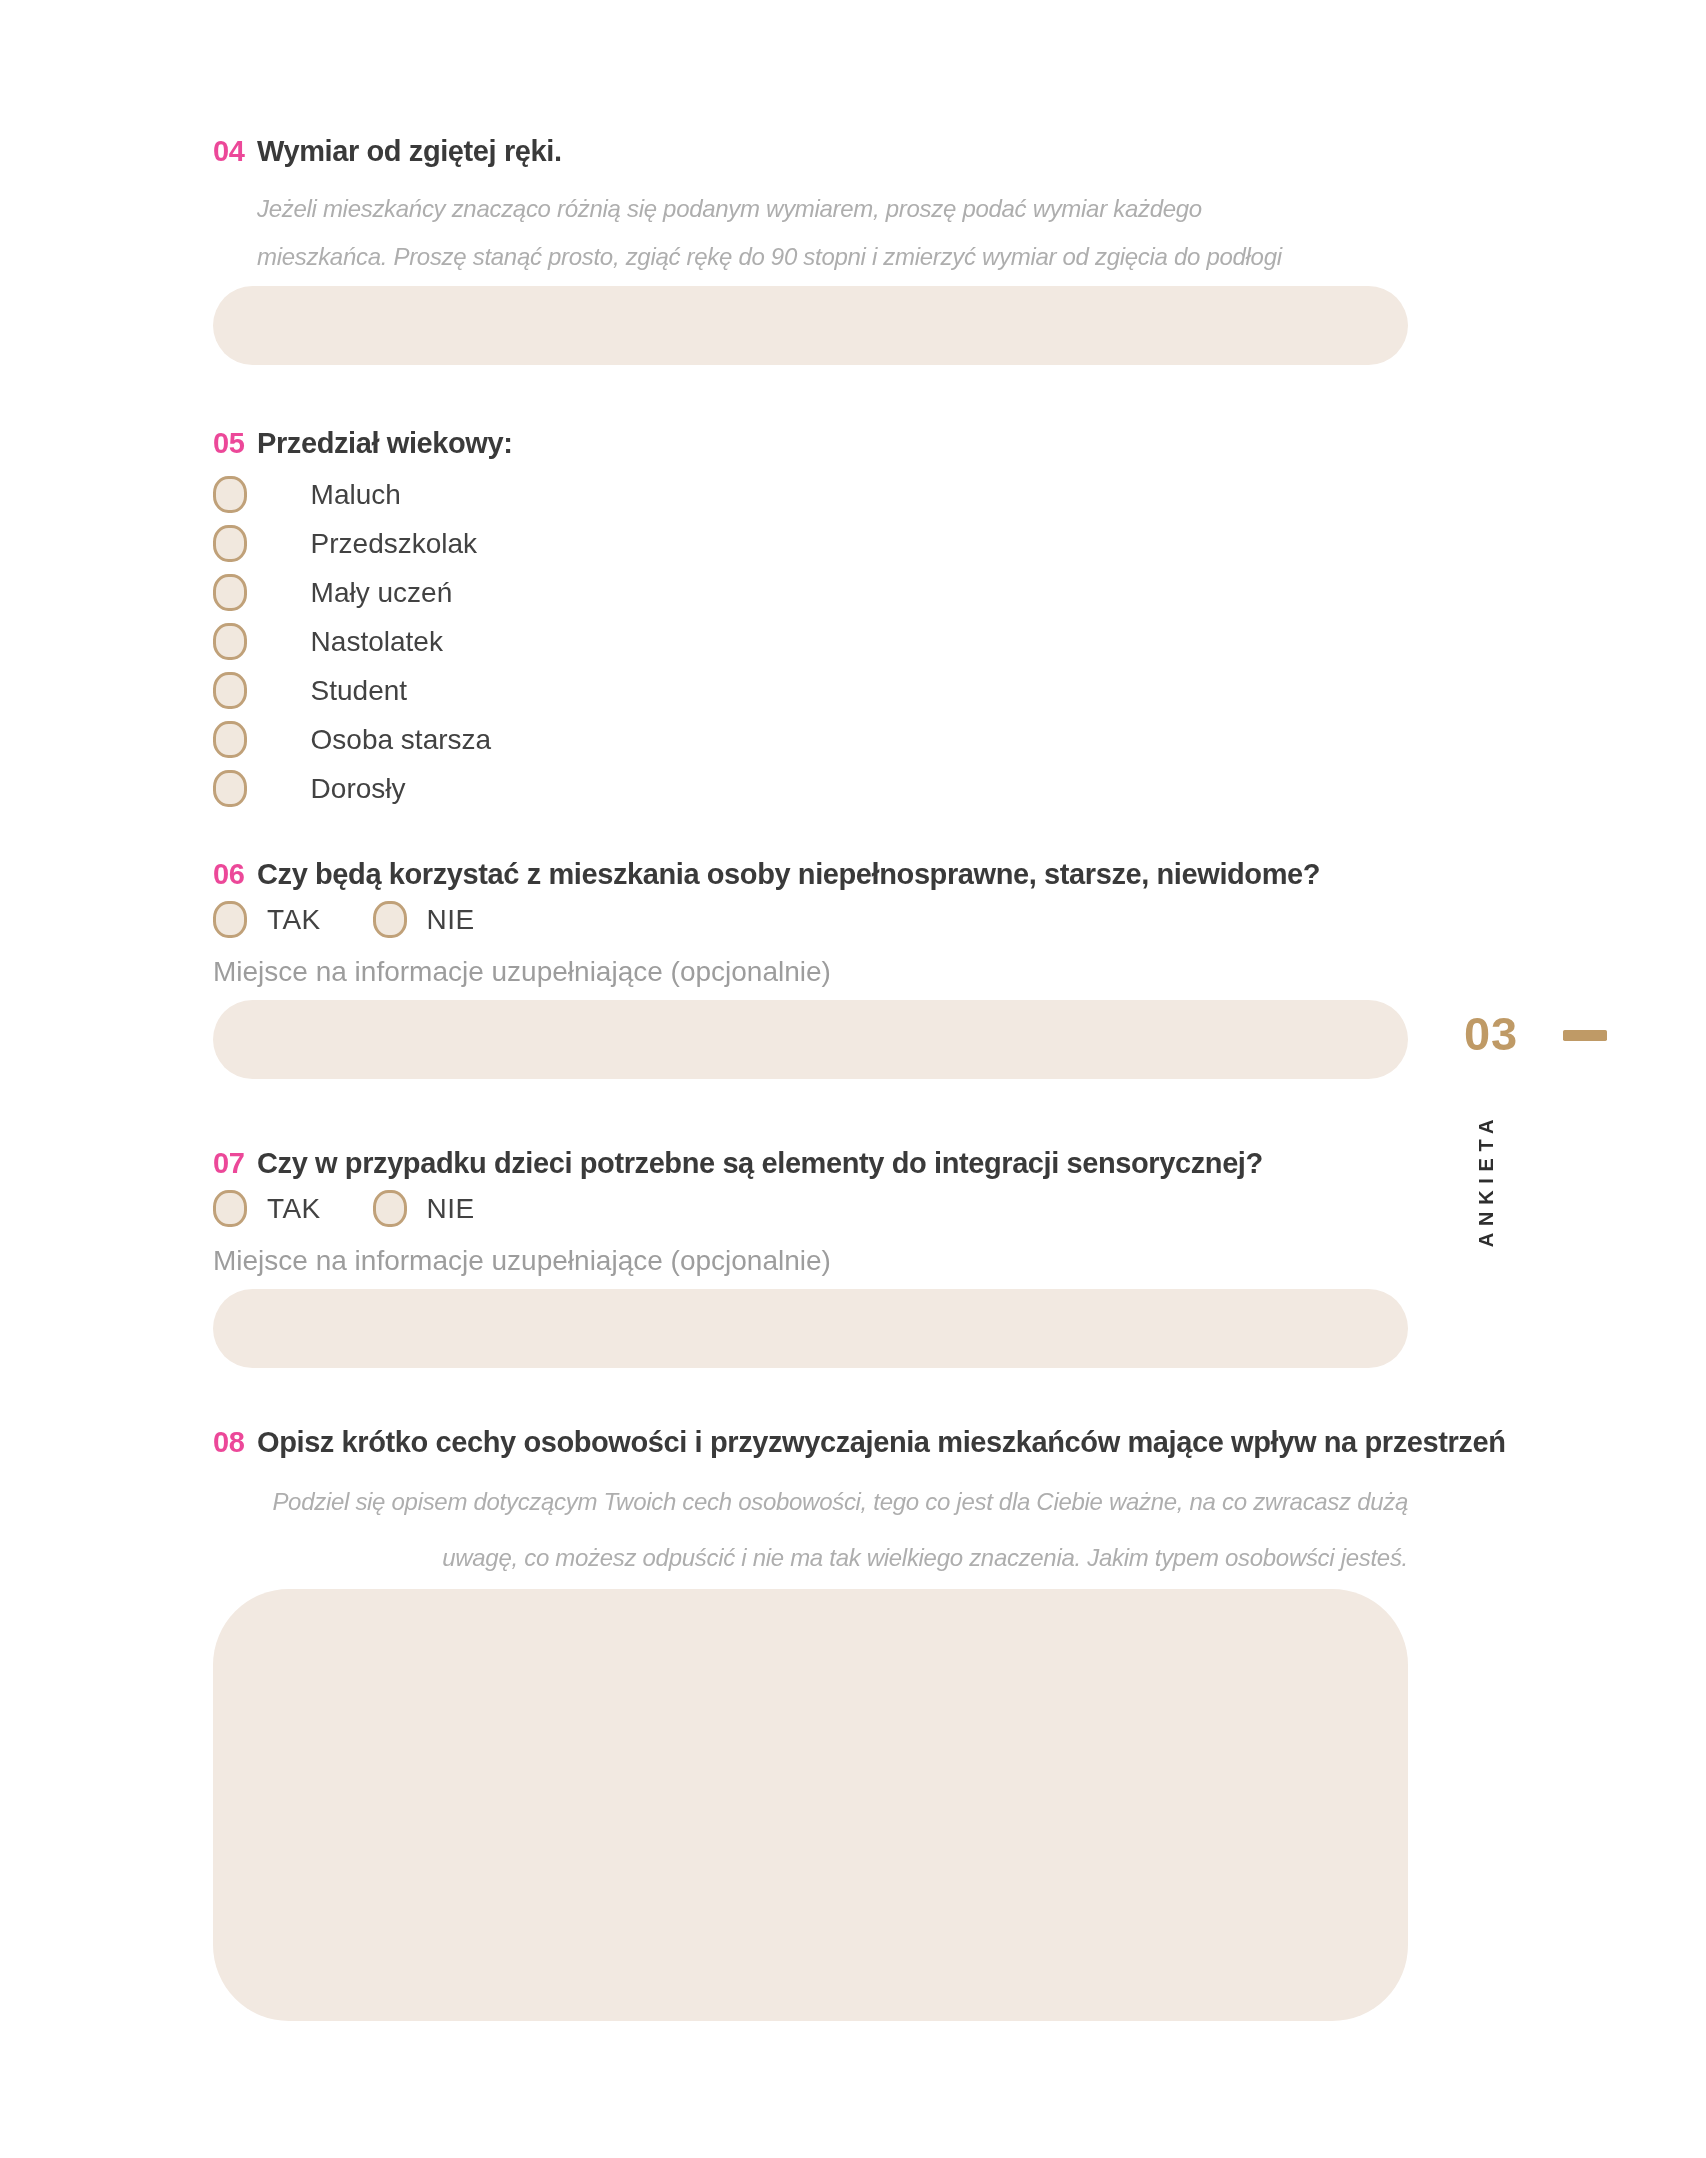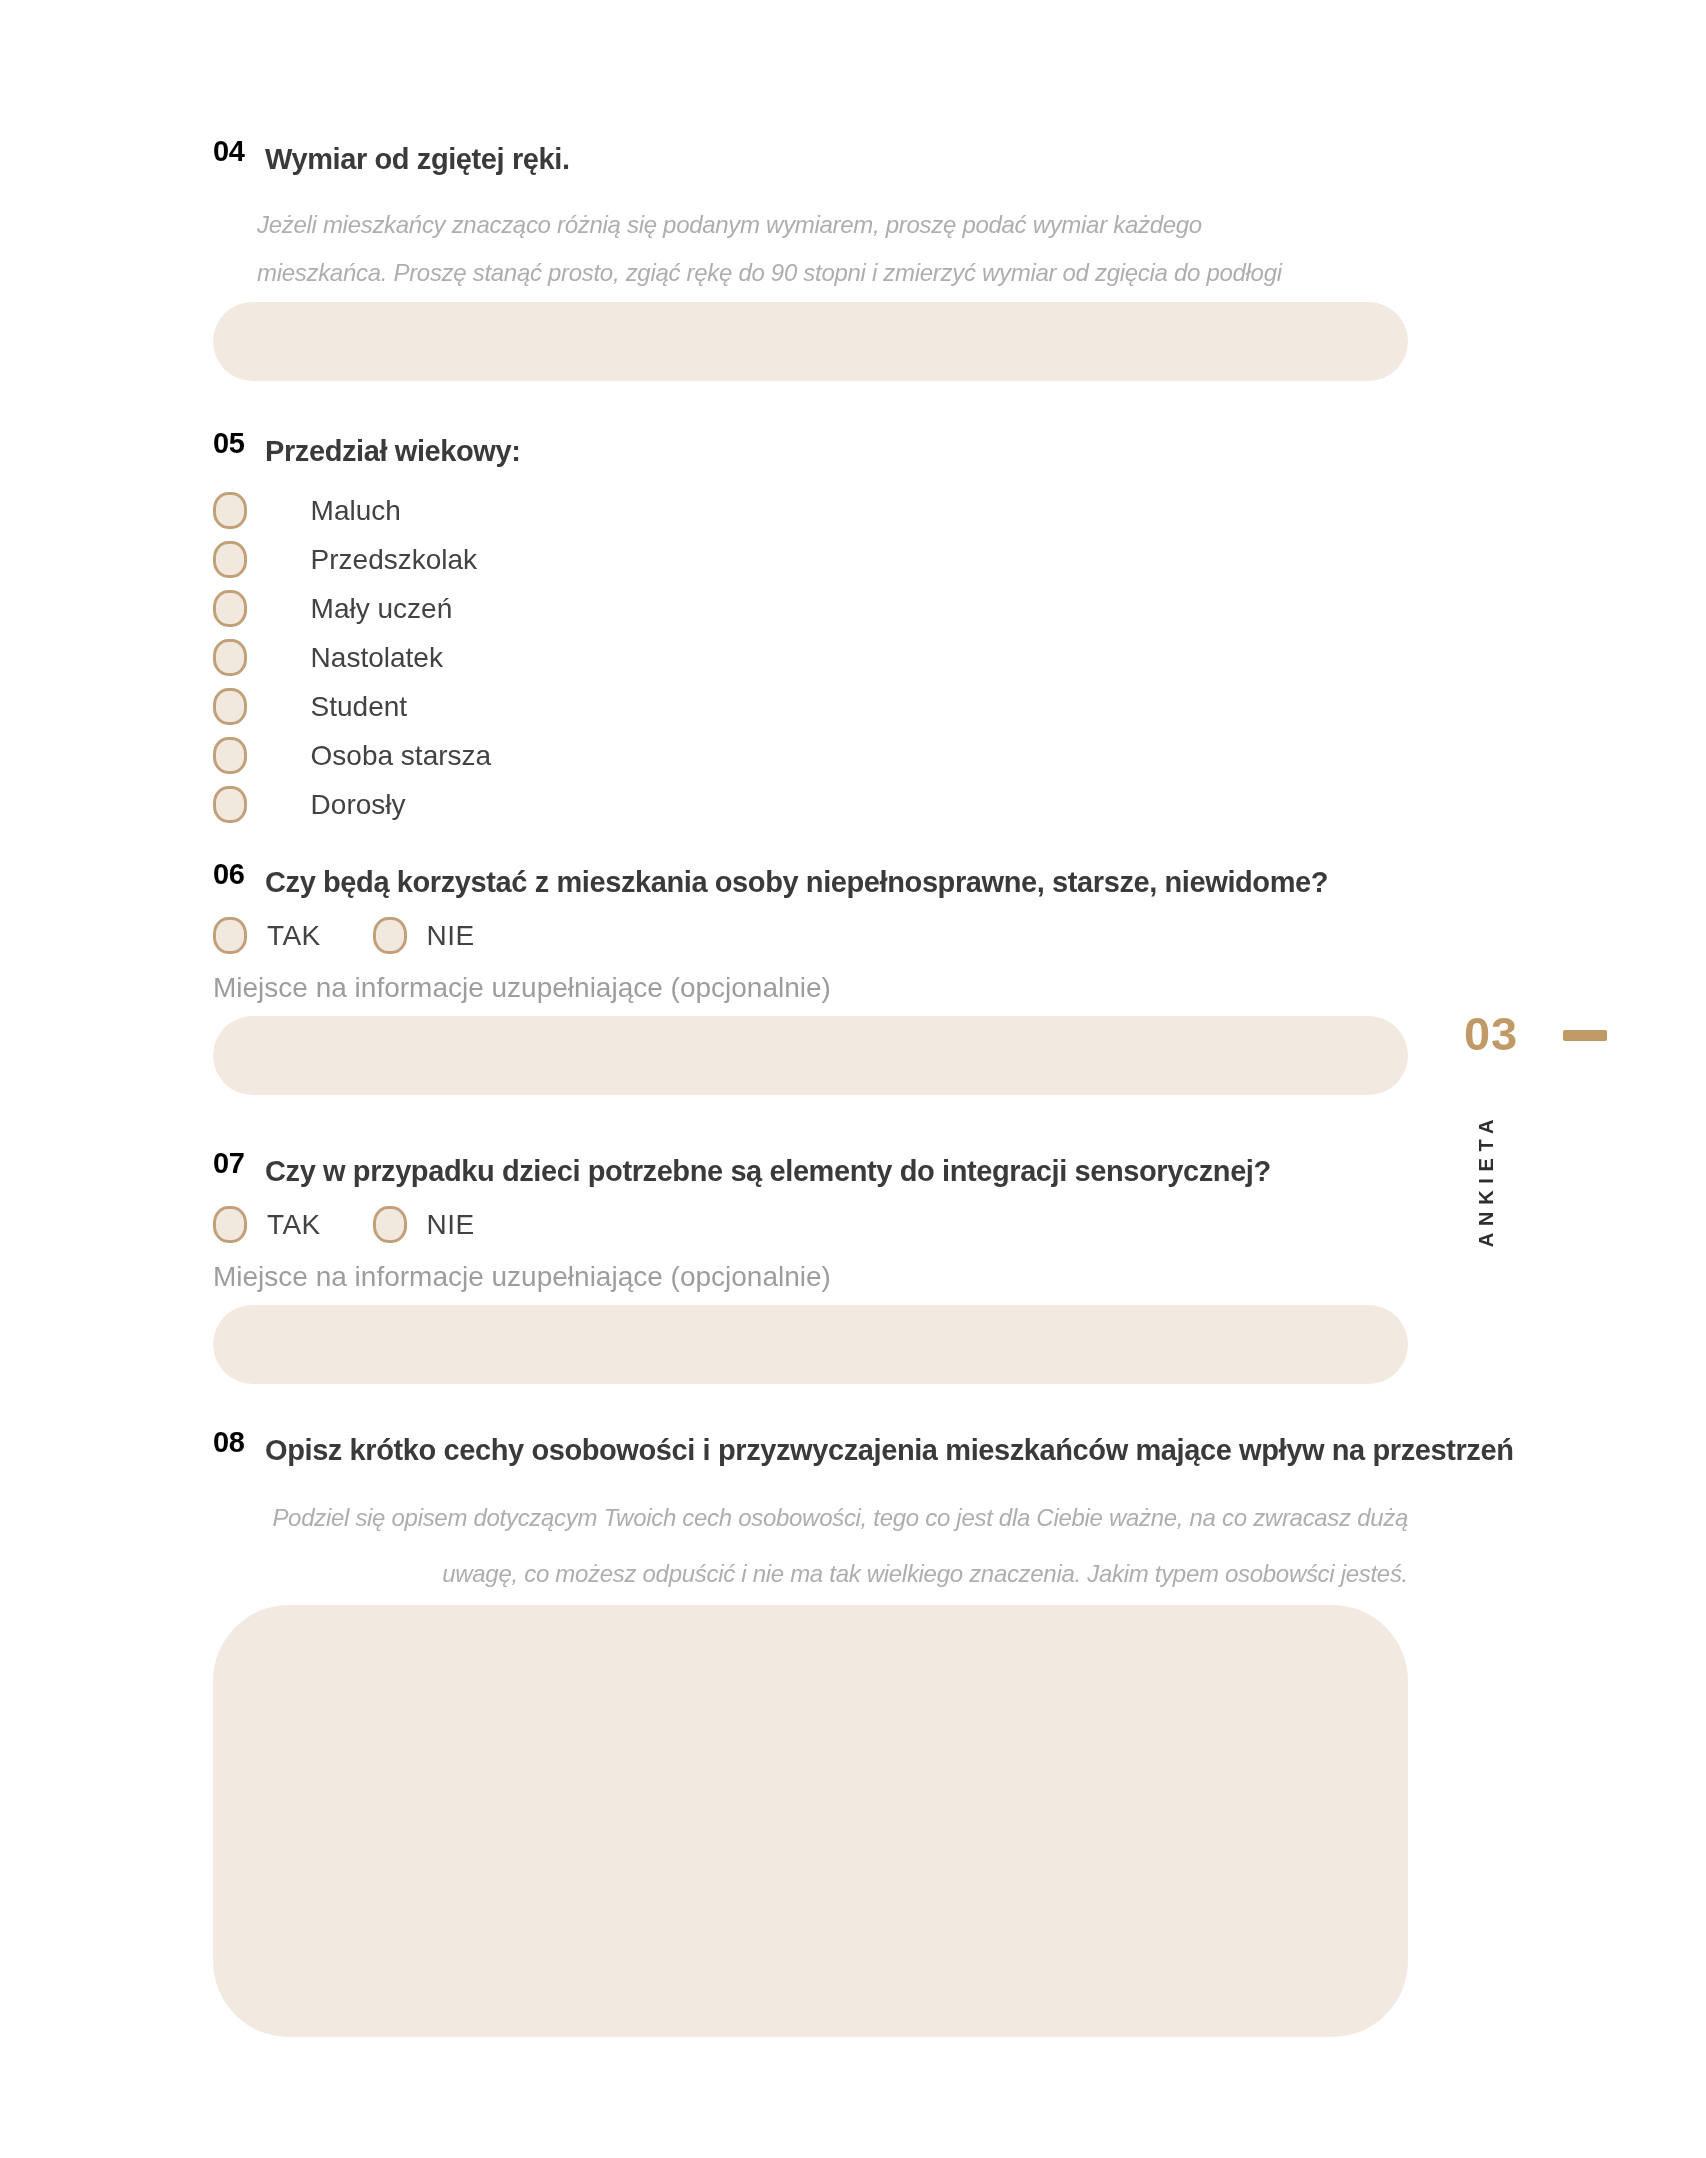--- a/index.html
+++ b/index.html
@@ -9,24 +9,24 @@
     background:#ffffff;
     font-family:"Liberation Sans", sans-serif;
     overflow:hidden;
   }
   .question { position:absolute; left:213px; width:1195px; }
 
   .q-head { display:flex; align-items:flex-start; white-space:nowrap; }
   .q-num {
     width:44px; flex:0 0 44px;
     font-size:29px; line-height:39px; font-weight:600;
-    color:#000000; letter-spacing:-0.4px;
+    color:#ec4899; letter-spacing:-0.4px;
   }
   .q-title {
-    margin:8px; font-size:29px; line-height:39px; font-weight:600;
+    margin:0; font-size:29px; line-height:39px; font-weight:600;
     color:#3a3a3a; letter-spacing:-0.4px;text-align:right;
   }
   .q-sub {
     margin:13.5px 0 0 44px;
     font-size:24px; line-height:48px;
     font-style:italic; color:#aeaeae; letter-spacing:-0.3px;
     white-space:nowrap;
   }
   .q-sub.wide { line-height:56px; margin-top:11.8px;text-align:right; }
 

